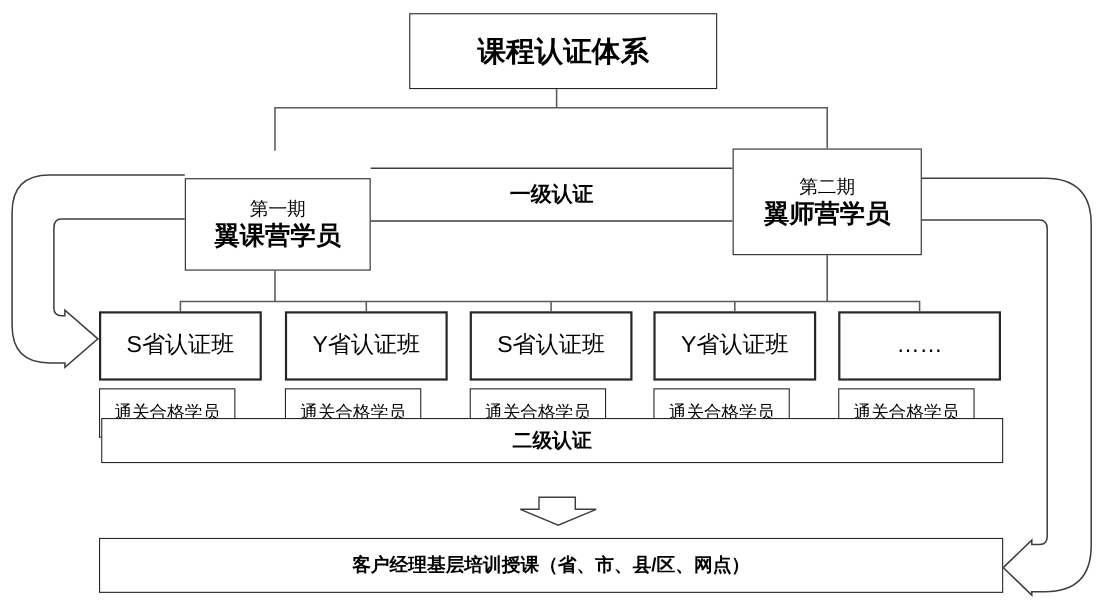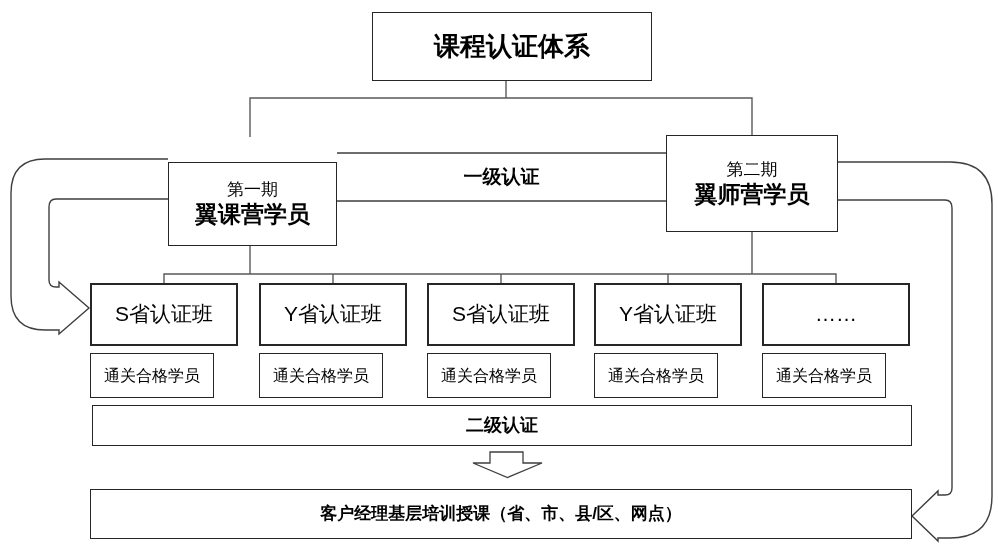--- a/index.html
+++ b/index.html
@@ -56,21 +56,21 @@
     top: 353px; width: 124px; height: 45px;
     font-size: 16px; font-weight: normal;
     border-width: 1.3px;
   }
   .px0 { left: 90px; }
   .px1 { left: 259px; }
   .px2 { left: 427px; }
   .px3 { left: 594px; }
   .px4 { left: 762px; }
   .level2-box {
-    left: 92px; top: 405px; width: 820px; height: 41px;
+    left: 92px; top: 380px; width: 820px; height: 41px;
     font-size: 18px; font-weight: bold;
     border-width: 1.3px;
   }
   .bottom-box {
     left: 90px; top: 489px; width: 822px; height: 50px;
     font-size: 17px; font-weight: bold;
     border-width: 1.3px;
   }
 </style>
 </head>

